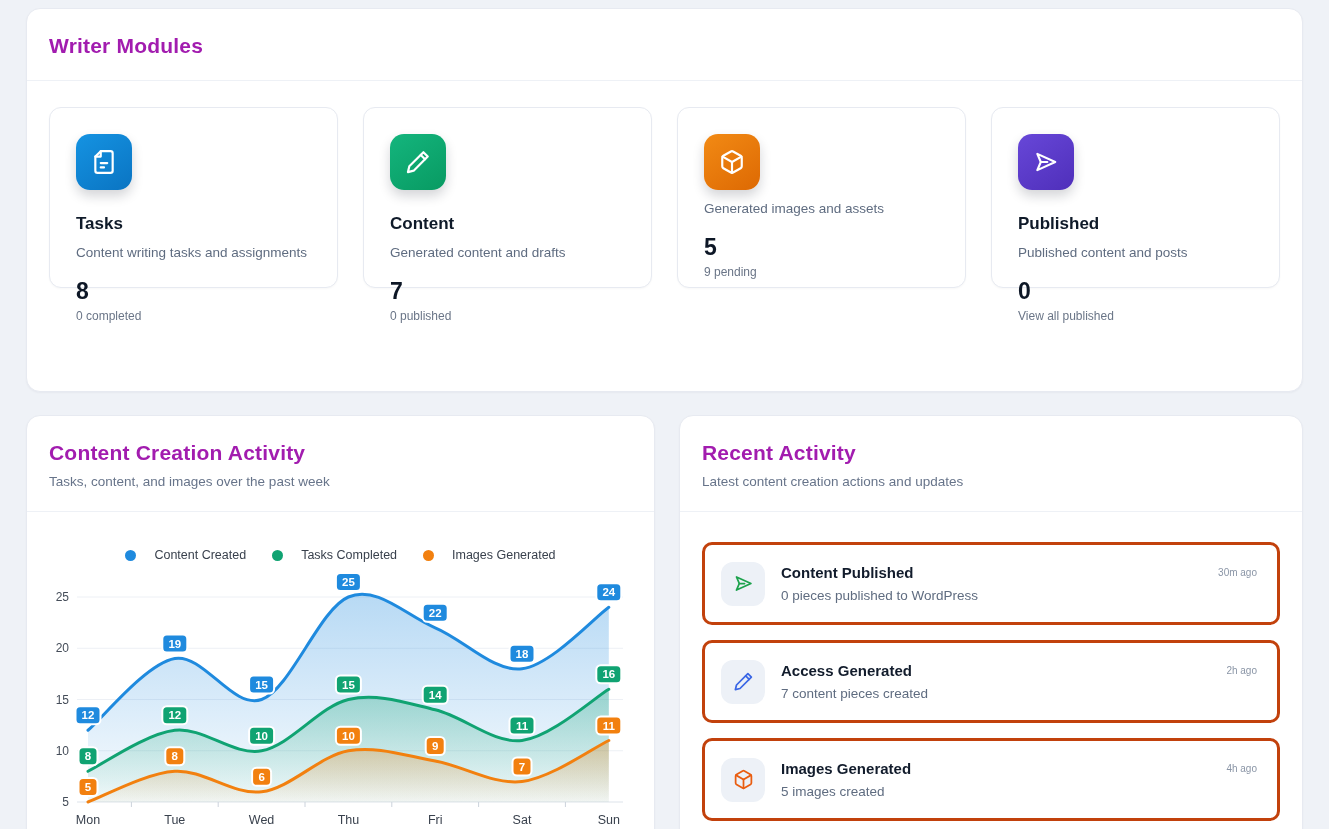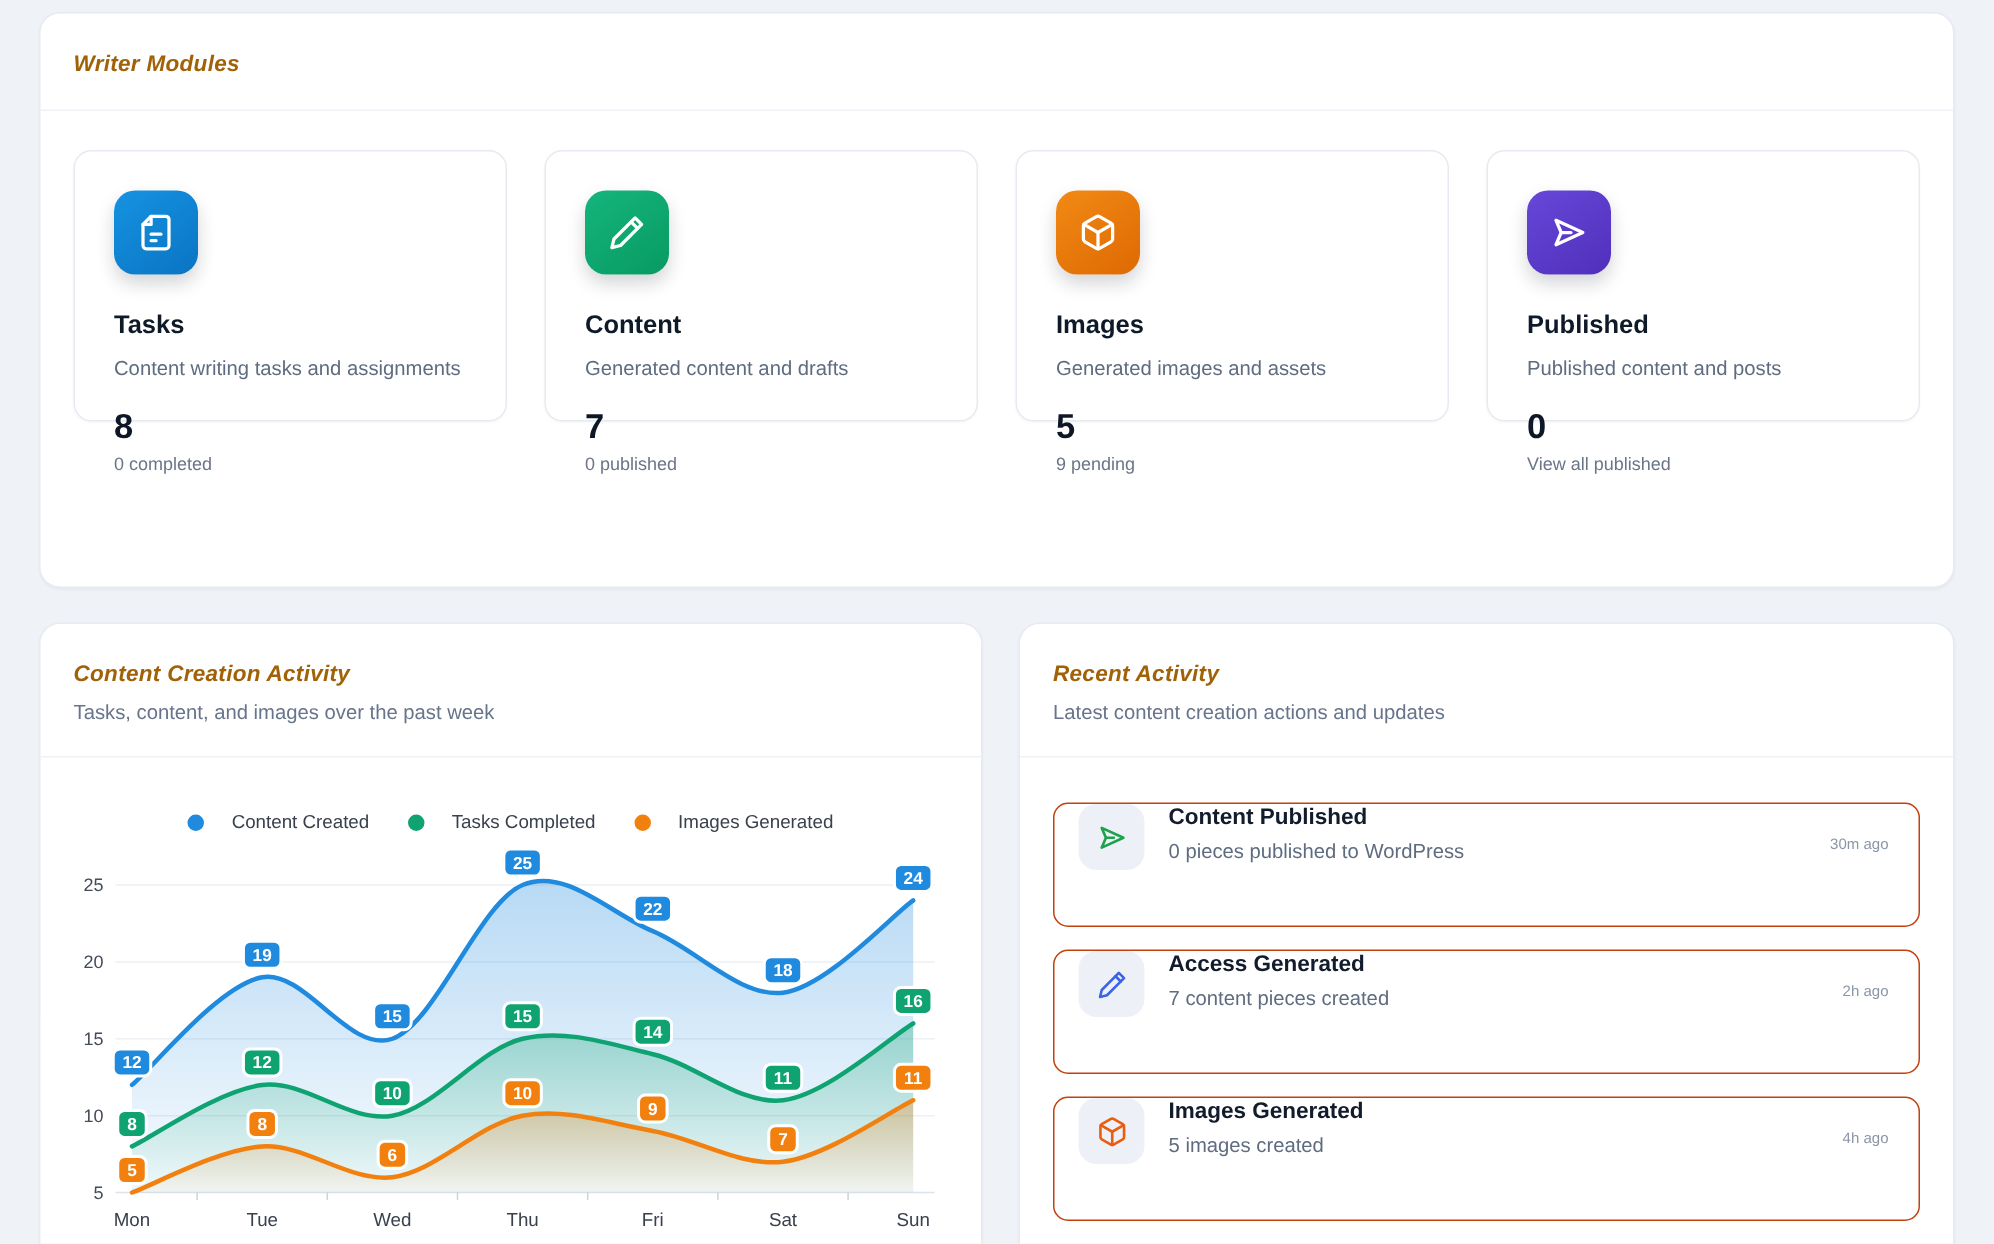--- a/index.html
+++ b/index.html
@@ -15,21 +15,21 @@
     background:#ffffff;
     border:1px solid #e7eaf1;
     border-radius:14px;
     box-shadow:0 1px 2px rgba(16,24,40,.04);
   }
   #panel-modules { left:26px; top:8px;  width:1277px; height:384px; }
   #panel-chart   { left:26px; top:415px; width:629px; height:520px; }
   #panel-recent  { left:679px; top:415px; width:624px; height:520px; }
 
   .panel-header { padding:25px 22px 22px 22px; }
-  .panel-title { font-size:15px; font-weight:bold; color:#a16207; letter-spacing:.2px;font-style:italic; }
+  .panel-title { font-size:21px; font-weight:bold; color:#a21caf; letter-spacing:.2px; }
   .panel-subtitle { margin-top:9px; font-size:13.5px; color:#67748a; }
   .panel-divider { height:1px; background:#eef1f6; width:100%; }
 
   
   .modules-row { display:flex; gap:25px; padding:26px 22px; }
   .module-card {
     flex:1 1 0;
     border:1px solid #e7eaf1;
     border-radius:12px;
     background:#fff;
@@ -56,24 +56,24 @@
     display:flex; justify-content:center; gap:26px;
     font-size:12.5px; color:#39414d;
   }
   .legend-item { display:flex; align-items:center; gap:18px; cursor:pointer; }
   .legend-dot { width:11px; height:11px; border-radius:50%; }
   #chart-svg { position:absolute; left:0; top:0; }
 
   
   .activity-list { padding:30px 22px; display:flex; flex-direction:column; gap:15px; }
   .activity-card {
-    border:1px solid #c2410c;
+    border:3px solid #c2410c;
     border-radius:10px;
     height:83px;
-    display:flex; align-items:flex-start;
+    display:flex; align-items:center;
     padding:0 20px 0 16px;
     cursor:pointer;
   }
   .activity-icon-tile {
     width:44px; height:44px; border-radius:12px;
     background:#edf1f7;
     display:flex; align-items:center; justify-content:center;
     flex:0 0 auto;
   }
   .activity-icon-tile svg { width:21px; height:21px; }
@@ -140,21 +140,20 @@
     <div class="module-stat">7</div>
     <div class="module-substat">0 published</div>
   </div>
 
   <div class="module-card">
     <div class="module-icon-tile" style="background: linear-gradient(145deg, rgb(242, 138, 20), rgb(221, 105, 3));">
       <svg class="icon">
             <use href="#cube-icon"></use>
           </svg>
     </div>
-    <div class="module-title">Images</div>
     <div class="module-desc">Generated images and assets</div>
     <div class="module-stat">5</div>
     <div class="module-substat">9 pending</div>
   </div>
 
   <div class="module-card">
     <div class="module-icon-tile" style="background: linear-gradient(145deg, rgb(103, 71, 216), rgb(79, 47, 186));">
       <svg class="icon">
             <use href="#send-icon"></use>
           </svg>

